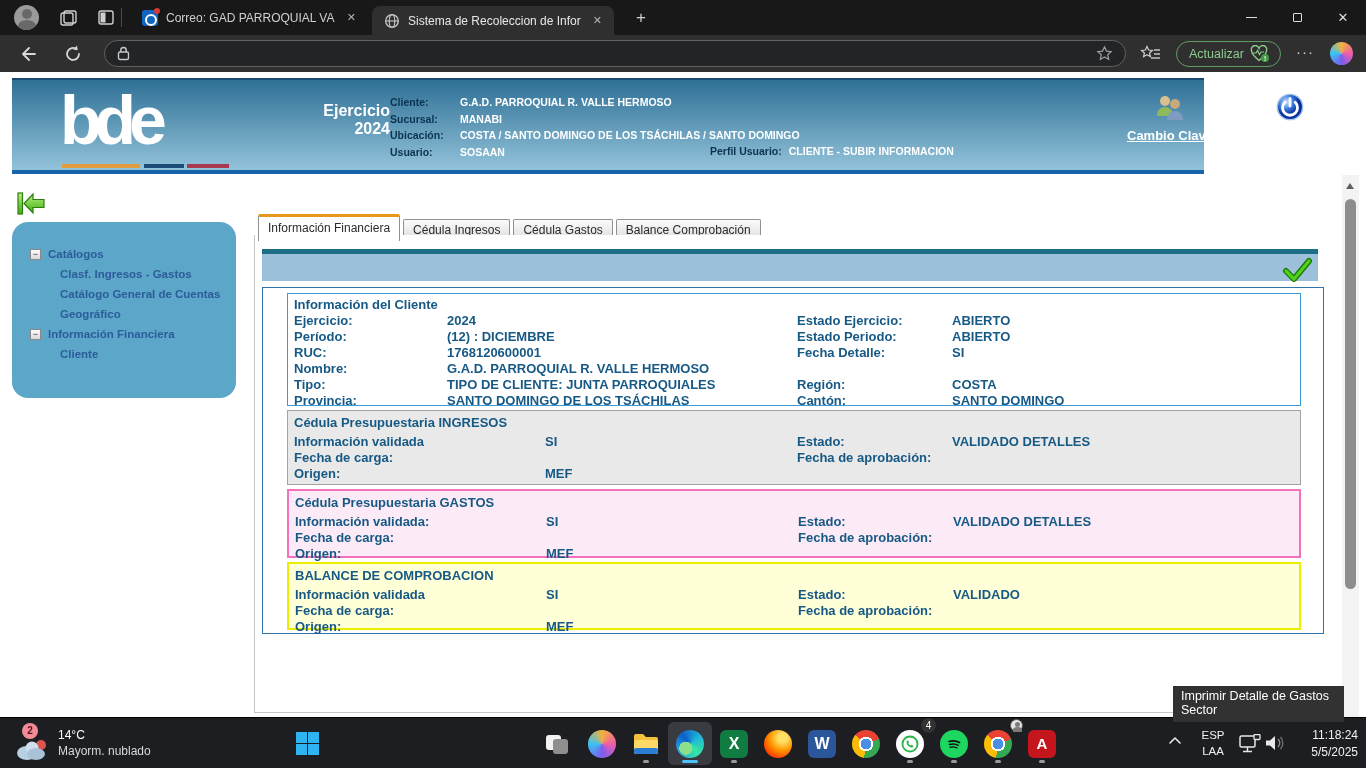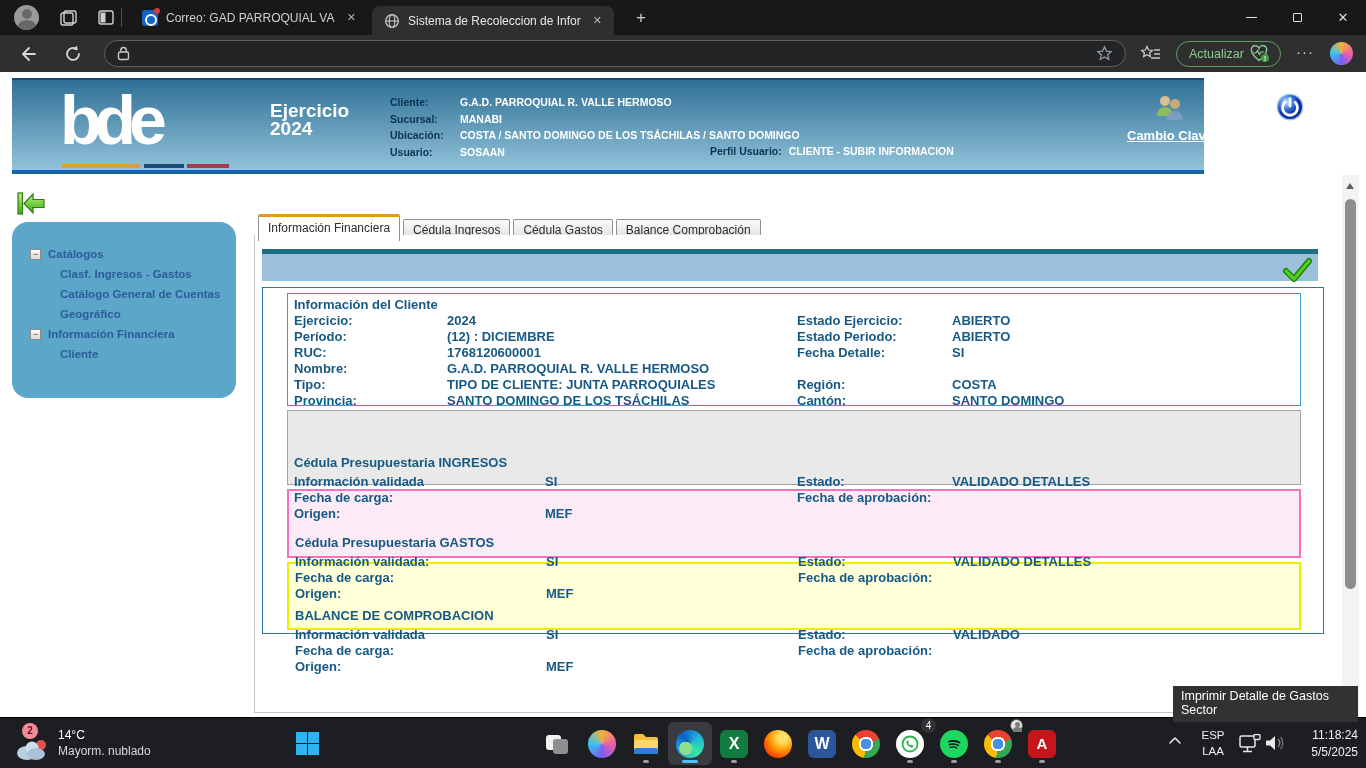--- a/index.html
+++ b/index.html
@@ -59,22 +59,22 @@
   
   .page { position:absolute; top:72px; left:0; width:1366px; height:645px; background:#fff; }
 
   .band { position:absolute; left:12px; top:6px; width:1192px; height:96px;
     background:linear-gradient(#2f7096,#93c3da); border-top:2px solid #1a4a6e;
     border-bottom:4px solid #1565a8; }
   .logo { position:absolute; left:48px; top:2px; color:#fff; font-size:68px; font-weight:bold;
     letter-spacing:-7px; line-height:76px; }
   .logo-bar { position:absolute; left:50px; top:84px; height:4px; display:flex; }
   .logo-bar i { display:block; height:4px; }
-  .ejercicio { position:absolute; left:258px; top:22px; width:120px; text-align:left; color:#fff;
-    font-weight:bold; font-size:19px; line-height:18px; }
+  .ejercicio { position:absolute; left:258px; top:22px; width:120px; text-align:right; color:#fff;
+    font-weight:bold; font-size:16px; line-height:18px; }
   .hfields { position:absolute; left:378px; top:16px; display:grid;
     grid-template-columns:70px auto; row-gap:3.5px; font-size:10.5px; font-weight:bold; line-height:13px; }
   .hlabel { color:#0b3350; }
   .hvalue { color:#fff; }
   .perfil { position:absolute; left:698px; top:65px; display:flex; gap:7px; font-size:10.5px;
     font-weight:bold; line-height:13px; }
   .hlink { position:absolute; text-align:center; color:#fff; font-weight:bold; font-size:13px; }
   .hlink .lbl { text-decoration:underline; display:block; margin-top:3px; }
   .cambio { left:1112px; top:14px; width:92px; }
   .salir { left:1248px; top:12px; width:60px; }
@@ -105,23 +105,23 @@
   .container { position:absolute; left:7px; top:52px; width:1062px; height:347px;
     border:1px solid #3172ad; padding:5px 22px 3px 24px; }
   .box { margin-bottom:4px; padding:3px 6px 18px; font-size:13px; font-weight:bold; color:#175985; }
   .box-client { border:1px solid #3a9bd5; background:#fff; height:113px; }
   .box-gray { border:1px solid #a3a3a3; background:#e9e9e9; height:75px; }
   .box-pink { border:2px solid #f273bc; background:#fcebf6; height:69px; }
   .box-yellow { border:2px solid #eded00; background:#ffffd8; height:68px; }
   .cgrid { display:grid; grid-template-columns:153px 350px 155px auto; line-height:16px; }
   .sgrid { display:grid; grid-template-columns:251px 252px 155px auto; line-height:16px; }
   .gtitle { grid-column:1 / -1; line-height:16px; }
-  .sec-title { line-height:18px; margin-bottom:2px;margin-top:40px; }
-
-  .tooltip { position:absolute; left:1173px; top:614px; width:185px; background:#323232; color:#fff;
+  .sec-title { line-height:18px; margin-bottom:2px; }
+
+  .tooltip { position:absolute; left:1173px; top:614px; width:171px; background:#323232; color:#fff;
     font-size:12.5px; padding:3px 8px 5px; z-index:9; }
 
   .scrollbar { position:absolute; left:1342px; top:103px; width:17px; height:542px; background:#f3f3f3; }
   .sb-arrow { position:absolute; left:4px; top:8px; width:0; height:0; border-left:4.5px solid transparent;
     border-right:4.5px solid transparent; border-bottom:6px solid #606060; }
   .sb-thumb { position:absolute; left:3px; top:24px; width:11px; height:390px; background:#8d8d8d;
     border-radius:6px; }
 
   
   .taskbar { position:absolute; top:717px; left:0; width:1366px; height:51px; background:#1d1e22;

